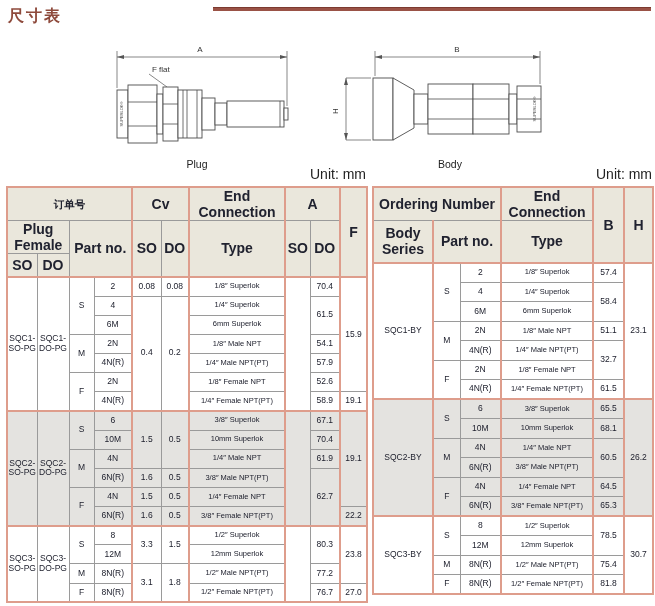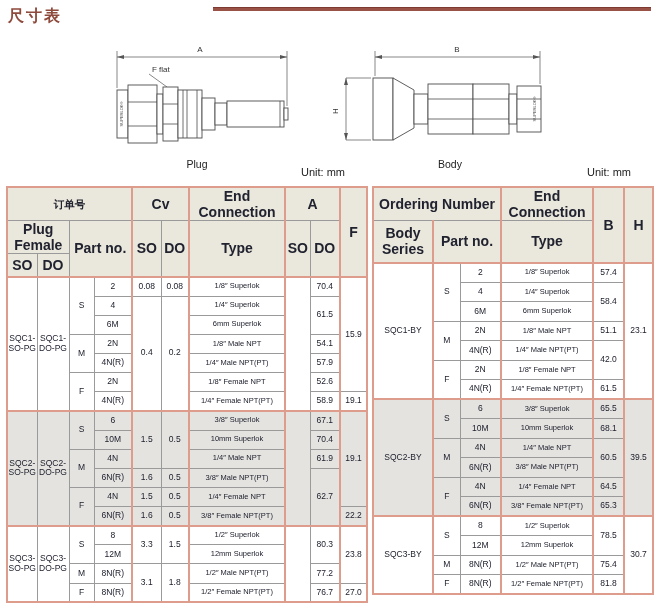--- a/index.html
+++ b/index.html
@@ -16,21 +16,21 @@
   
   #diagrams{left:0;top:0;width:655px;height:186px;}
   #diagrams .geo{fill:#fff;stroke:#4c4c4c;stroke-width:0.9;}
   #diagrams line{stroke:#4c4c4c;stroke-width:0.8;}
   #diagrams .dim{stroke:#555;stroke-width:0.7;}
   #diagrams text{fill:#333;font-family:"Liberation Sans",sans-serif;font-size:8px;}
   #diagrams .cap{font-size:10.5px;fill:#222;}
   #diagrams .brand{font-size:4px;fill:#555;}
   #diagrams polygon.arr{fill:#555;stroke:none;}
 
-  .unit{top:166px;width:86px;text-align:center;font-size:11px;color:#222;}
+  .unit{top:166px;width:86px;text-align:right;font-size:14px;color:#222;}
   #unit-left{left:280px;} #unit-right{left:566px;}
 
   
   table{border-collapse:collapse;table-layout:fixed;position:absolute;}
   #plug-table{left:6px;top:186px;width:360px;padding-left:36px;}
   #body-table{left:372px;top:186px;width:280px;}
   table,thead,tbody.grp{border:2px solid var(--accent);}
   th,td{border:1px solid var(--grid);padding:0;text-align:center;vertical-align:middle;
     font-size:8.5px;line-height:1.15;color:var(--ink);overflow:hidden;}
   th{background:var(--header-bg);font-weight:bold;font-size:14px;}
@@ -344,41 +344,41 @@
       </tr>
       <tr>
         <td rowspan="2">M</td>
         <td class="sr">2N</td>
         <td class="type sr">1/8″ Male NPT</td>
         <td class="sr">51.1</td>
       </tr>
       <tr>
         <td class="sr">4N(R)</td>
         <td class="type sr">1/4″ Male NPT(PT)</td>
-        <td rowspan="2" class="sr">42.0</td>
+        <td rowspan="2" class="sr">32.7</td>
       </tr>
       <tr>
         <td rowspan="2">F</td>
         <td class="sr">2N</td>
         <td class="type sr">1/8″ Female NPT</td>
       </tr>
       <tr>
         <td class="sr">4N(R)</td>
         <td class="type sr">1/4″ Female NPT(PT)</td>
         <td class="sr">61.5</td>
       </tr>
     </tbody>
     <tbody class="grp shaded">
       <tr>
         <td rowspan="6" class="series sr">SQC2-BY</td>
         <td rowspan="2">S</td>
         <td class="sr">6</td>
         <td class="type sr">3/8″ Superlok</td>
         <td class="sr">65.5</td>
-        <td rowspan="6">39.5</td>
+        <td rowspan="6">26.2</td>
       </tr>
       <tr>
         <td class="sr">10M</td>
         <td class="type sr">10mm Superlok</td>
         <td class="sr">68.1</td>
       </tr>
       <tr>
         <td rowspan="2">M</td>
         <td class="sr">4N</td>
         <td class="type sr">1/4″ Male NPT</td>

